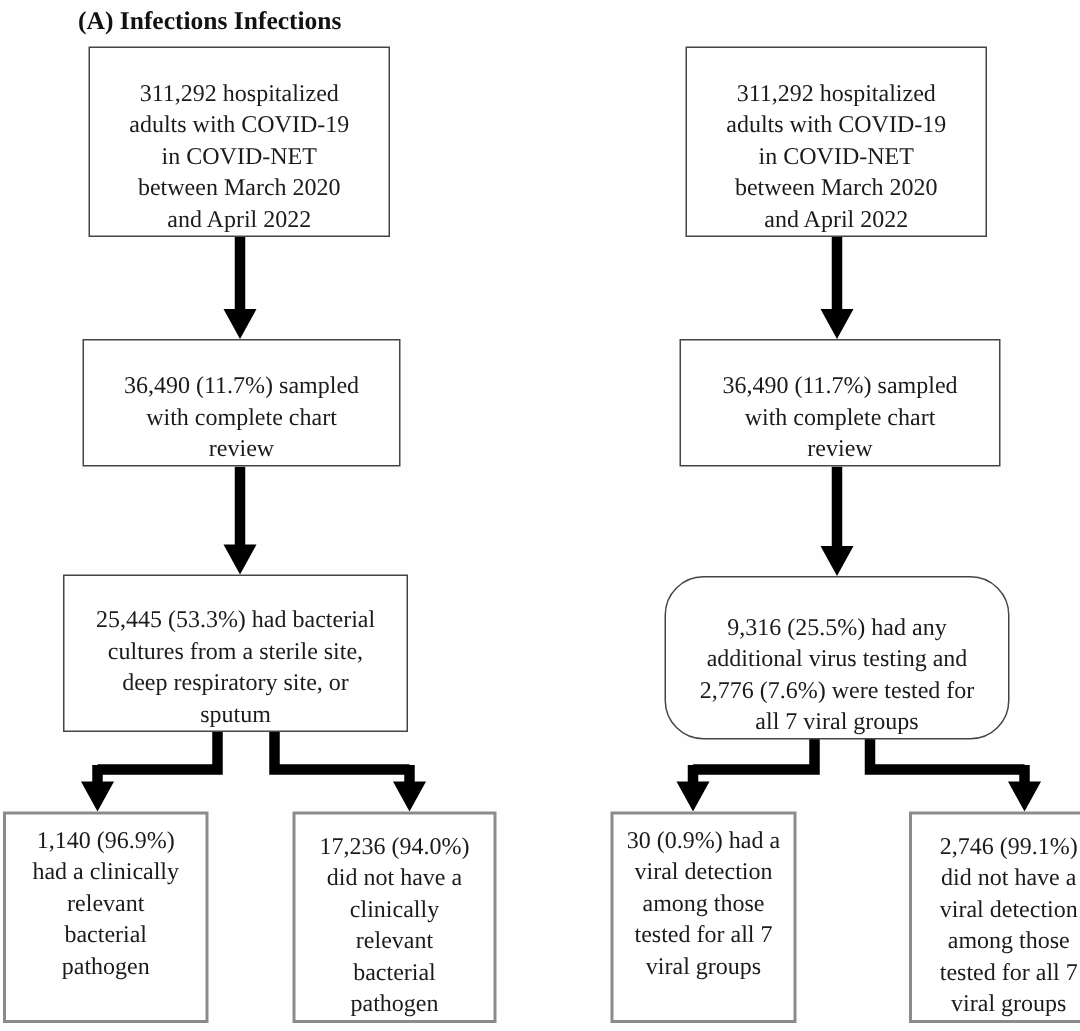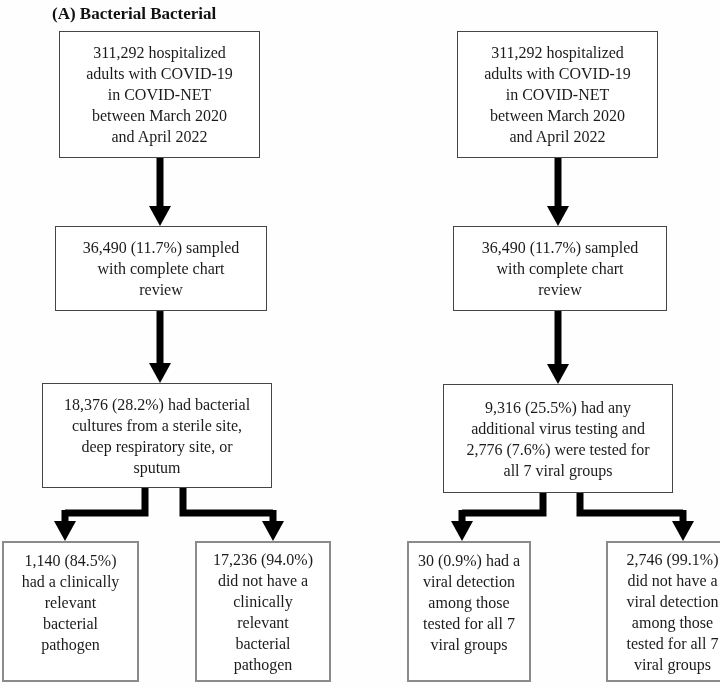--- a/index.html
+++ b/index.html
@@ -29,21 +29,21 @@
     white-space: nowrap;
   }
   .title-a { left: 52px; top: 4px; }
   .title-b { left: 443px; top: 4px; }
   .box {
     position: absolute;
     box-sizing: border-box;
     background: #ffffff;
     border: 1.5px solid #454545;
     display: flex;
-    align-items: center;
+    align-items: flex-end;
     justify-content: center;
     text-align: center;
     font-size: 16px;
     line-height: 21px;
     color: #1b1b1b;
   }
   .box-text {
     white-space: pre-line;
     display: block;
     width: 100%;
@@ -57,21 +57,21 @@
   }
   
   .a1 { left: 59px;  top: 31px;  width: 201px; height: 127px; }
   .a2 { left: 55px;  top: 226px; width: 212px; height: 85px;  }
   .a3 { left: 42px;  top: 383px; width: 230px; height: 105px; }
   .a4 { left: 2px;   top: 541px; width: 137px; height: 141px; }
   .a5 { left: 195px; top: 541px; width: 136px; height: 141px; }
   
   .b1 { left: 457px; top: 31px;  width: 201px; height: 127px; }
   .b2 { left: 453px; top: 226px; width: 214px; height: 85px;  }
-  .b3 { left: 443px; top: 384px; width: 230px; height: 109px; }
+  .b3 { left: 443px; top: 384px; width: 230px; height: 109px; border-radius: 26px; }
   .b4 { left: 407px; top: 541px; width: 124px; height: 141px; }
   .b5 { left: 606px; top: 541px; width: 133px; height: 141px; font-family: Liberation Serif, serif; }
 </style>
 </head>
 <body>
 
 <div class="canvas">
 
   <svg class="arrows" width="720" height="687" viewBox="0 0 720 687">
 
@@ -107,45 +107,45 @@
     <g stroke="#000000" stroke-width="7" fill="none" stroke-linejoin="miter">
       <polyline points="543,492 543,513 462,513"></polyline>
       <line x1="462" y1="510" x2="462" y2="524"></line>
       <polygon points="451,521 473,521 462,541" fill="#000000" stroke="none"></polygon>
       <polyline points="580,492 580,513 683,513"></polyline>
       <line x1="683" y1="510" x2="683" y2="524"></line>
       <polygon points="672,521 694,521 683,541" fill="#000000" stroke="none"></polygon>
     </g>
   </svg>
 
-  <div class="panel-title title-a">(A) Bacterial Bacterial</div>
+  <div class="panel-title title-a">(A) Infections Infections</div>
 
   <div class="box a1">
     <span class="box-text">311,292 hospitalized
 adults with COVID-19
 in COVID-NET
 between March 2020
 and April 2022</span>
   </div>
 
   <div class="box a2">
     <span class="box-text">36,490 (11.7%) sampled
 with complete chart
 review</span>
   </div>
 
   <div class="box a3">
-    <span class="box-text">18,376 (28.2%) had bacterial
+    <span class="box-text">25,445 (53.3%) had bacterial
 cultures from a sterile site,
 deep respiratory site, or
 sputum</span>
   </div>
 
   <div class="box bottom-box top-align a4">
-    <span class="box-text">1,140 (84.5%)
+    <span class="box-text">1,140 (96.9%)
 had a clinically
 relevant
 bacterial
 pathogen</span>
   </div>
 
   <div class="box bottom-box a5">
     <span class="box-text">17,236 (94.0%)
 did not have a
 clinically

